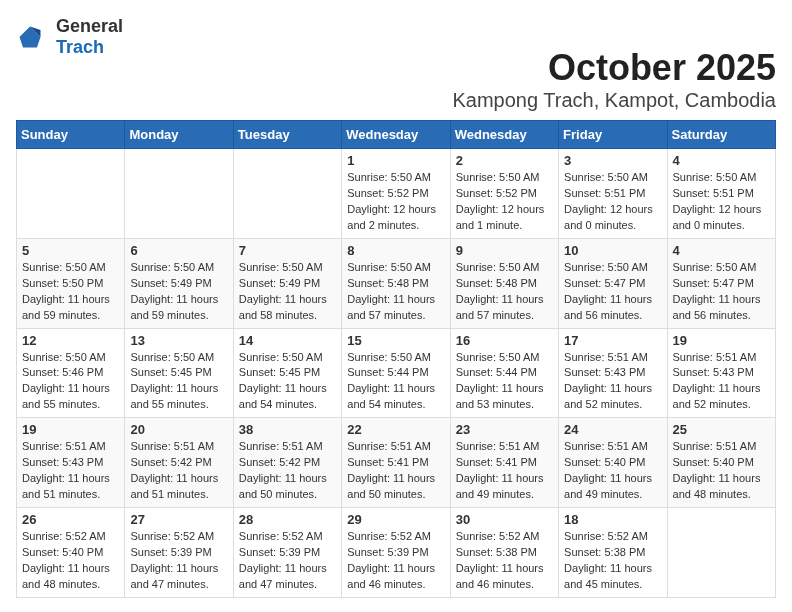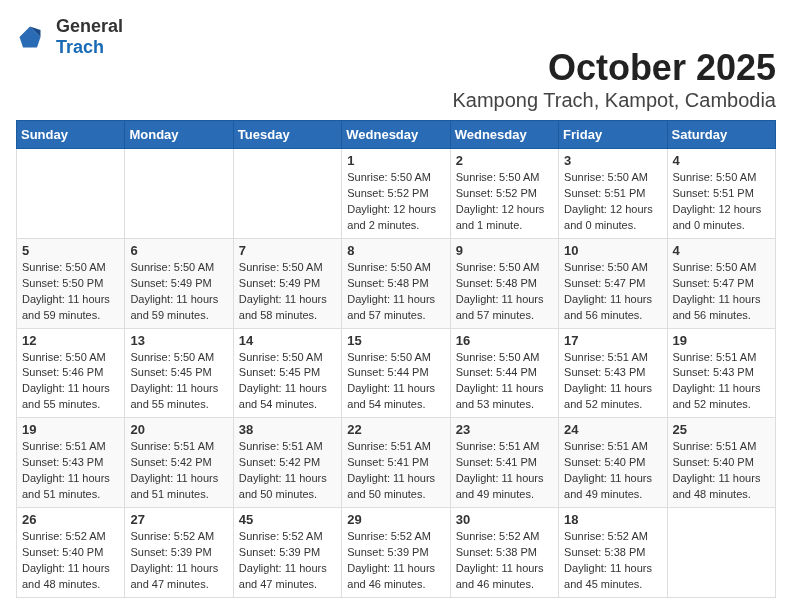--- a/index.html
+++ b/index.html
@@ -307,21 +307,21 @@
 and 48 minutes.</div>
         </td>
         <td>
           <span class="day-num">27</span>
           <div class="day-info" style="white-space: pre-line;">Sunrise: 5:52 AM
 Sunset: 5:39 PM
 Daylight: 11 hours
 and 47 minutes.</div>
         </td>
         <td>
-          <span class="day-num">45</span>
+          <span class="day-num">28</span>
           <div class="day-info" style="white-space: pre-line;">Sunrise: 5:52 AM
 Sunset: 5:39 PM
 Daylight: 11 hours
 and 47 minutes.</div>
         </td>
         <td>
           <span class="day-num">29</span>
           <div class="day-info" style="white-space: pre-line;">Sunrise: 5:52 AM
 Sunset: 5:39 PM
 Daylight: 11 hours

